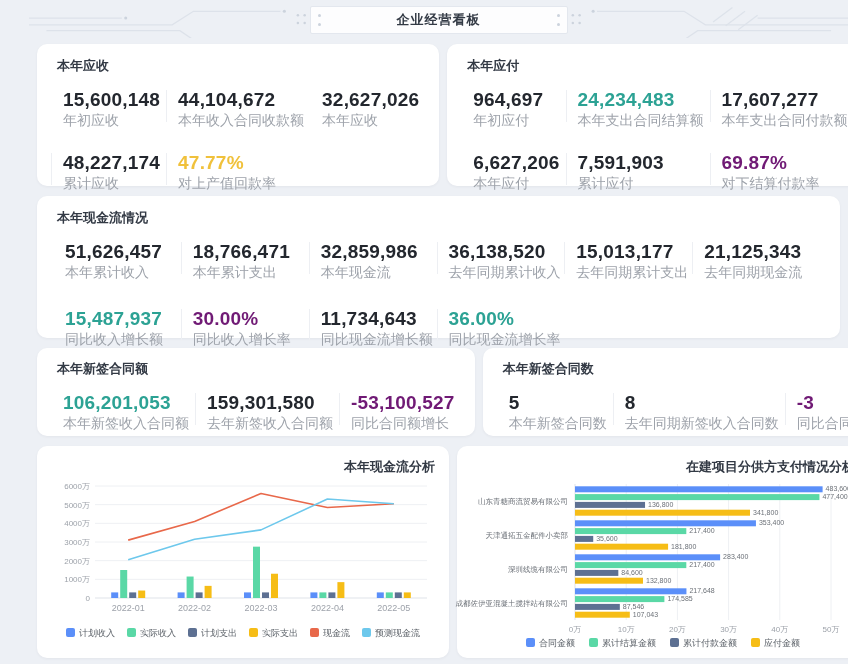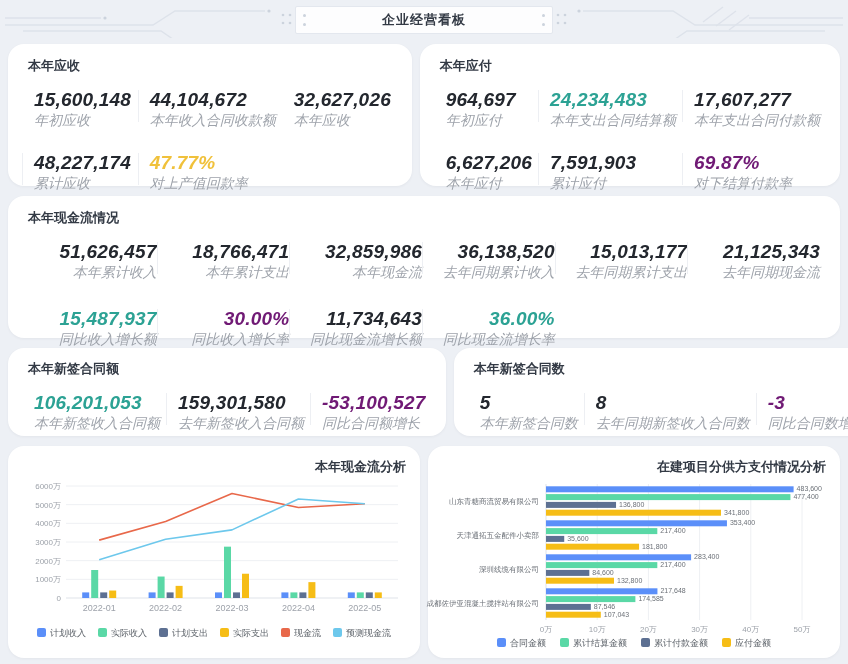--- a/index.html
+++ b/index.html
@@ -1,43 +1,43 @@
 <!DOCTYPE html>
 <html><head>
 <meta charset="utf-8">
 <style>
   * { margin:0; padding:0; box-sizing:border-box; }
   html,body { background:#edf0f5; }
   body { font-family:"Liberation Sans","DejaVu Sans",sans-serif; }
-  .page { width:848px; height:664px; background:#edf0f5; overflow:hidden; position:relative; }
+  .page { width:848px; height:664px; background:#edf0f5; overflow:hidden; position:relative;padding-left:29px; }
 
   
   .header { height:36px; display:flex; align-items:center; padding:4px 0 0; margin-bottom:8px; }
   .deco { flex:1; height:36px; }
   .title-box { width:258px; height:28px; background:#fdfdfe; border:1px solid #e3e7ee; border-radius:2px;
     display:flex; align-items:center; justify-content:center; position:relative; }
   .title-box .tdots { position:absolute; top:7px; bottom:7px; width:3px; display:flex; flex-direction:column; justify-content:space-between; }
   .title-box .tdots i { width:3px; height:3px; border-radius:50%; background:#ccd3dd; display:block; }
   .title-box .tdots.l { left:7px; } .title-box .tdots.r { right:7px; }
   .page-title { font-size:13px; font-weight:bold; color:#333a45; letter-spacing:1px; }
 
   
   .row { display:flex; gap:8px; margin:0 8px 10px; }
   .row.last { margin-bottom:0;text-align:right; }
-  .card { background:#fff; border-radius:16px; box-shadow:0 1px 3px rgba(31,45,61,.05); flex:1; }
+  .card { background:#fff; border-radius:10px; box-shadow:0 1px 3px rgba(31,45,61,.05); flex:1; }
   .kpi-card { height:142px; padding:13px 20px; }
   .kpi-card.short { height:88px; padding:12px 20px; }
   .chart-card { height:212px; padding:12px 14px 8px; }
   .card-title { font-size:13px; font-weight:bold; color:#333a45; }
 
   
   .metrics { display:grid; margin-top:12px; }
   .cols3 { grid-template-columns:1fr 1fr 1fr; row-gap:20px; column-gap:18px; padding-left:6px; }
-  .cols6 { grid-template-columns:repeat(6,1fr); row-gap:24px; column-gap:12px; padding-left:8px;text-align:right; }
-  .metric { position:relative;font-style:italic; }
+  .cols6 { grid-template-columns:repeat(6,1fr); row-gap:24px; column-gap:12px; padding-left:8px; }
+  .metric { position:relative; }
   .metric.sep::before { content:""; position:absolute; left:-12px; top:3px; height:32px; width:1px; background:#edeff3; }
   .num { font-size:19px; font-weight:600; line-height:25px; letter-spacing:.2px; }
   .lbl { font-size:14px; color:#9da2aa; white-space:nowrap; }
   .c-dark { color:#23272e; } .c-teal { color:#2ca294; } .c-red { color:#701a75; } .c-gold { color:#f0c13b; }
 
   
   .chart-svg { display:block; margin-top:4px; overflow:visible; }
   svg text { font-family:"Liberation Sans","DejaVu Sans",sans-serif; }
 </style>
 </head>

